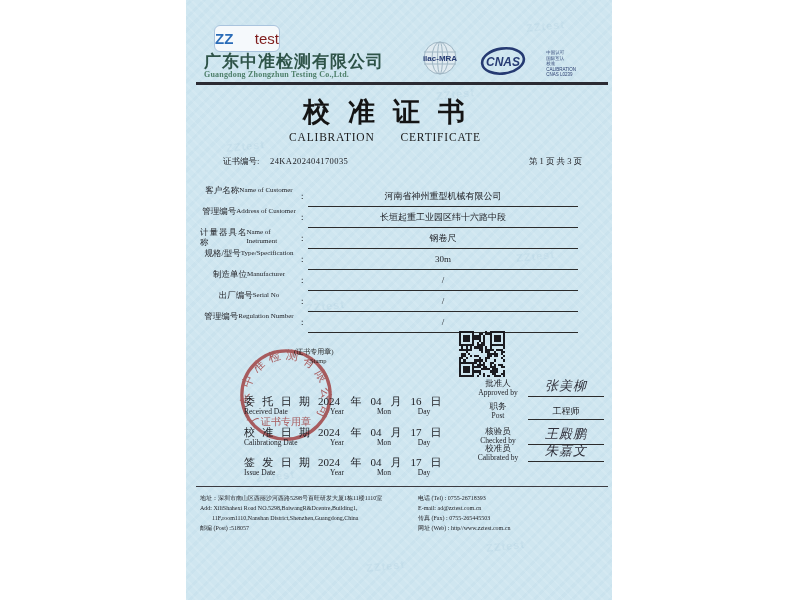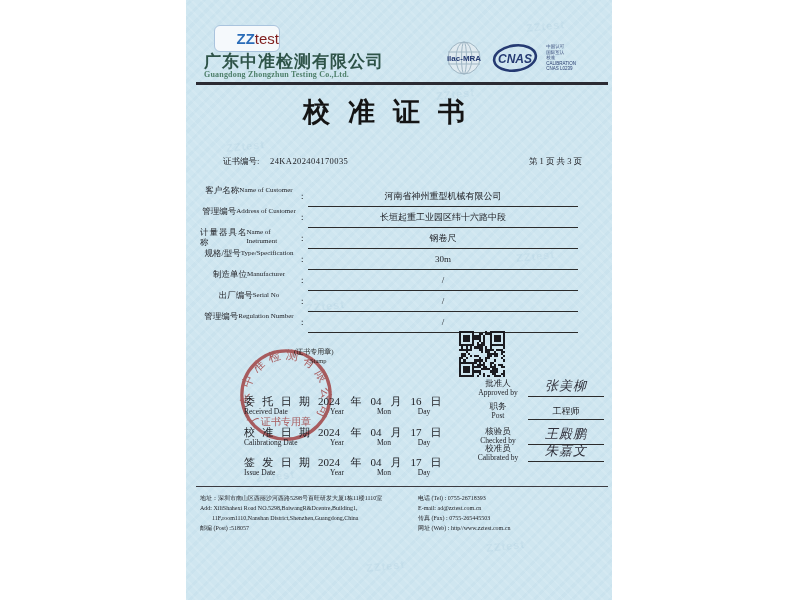--- a/index.html
+++ b/index.html
@@ -11,29 +11,29 @@
       #cfe6f0;}
   .wm{position:absolute;font-size:11px;font-weight:700;letter-spacing:1px;color:#2f7098;opacity:.06;
     transform:rotate(-6deg);font-family:"Liberation Sans",sans-serif;}
   .wm:nth-of-type(1){left:40px;top:140px}.wm:nth-of-type(2){left:250px;top:88px}
   .wm:nth-of-type(3){left:120px;top:300px}.wm:nth-of-type(4){left:330px;top:250px}
   .wm:nth-of-type(5){left:70px;top:470px}.wm:nth-of-type(6){left:300px;top:540px}
   .wm:nth-of-type(7){left:180px;top:560px}.wm:nth-of-type(8){left:340px;top:20px}
 
   
   .logo-box{position:absolute;left:28px;top:25px;width:64px;height:25px;background:#f5f9fc;
-    border:1.5px solid #aac4de;border-radius:6px;display:flex;align-items:center;justify-content:flex-end;
+    border:1.5px solid #aac4de;border-radius:6px;display:flex;align-items:center;justify-content:space-between;
     font-family:"Liberation Sans",sans-serif;font-size:15px;}
   .logo-zz{color:#2a6cb8;font-weight:800;}
   .logo-test{color:#7f1d1d;font-weight:400;}
   .company-cn{position:absolute;left:18px;top:50px;font-size:17px;font-weight:700;
     letter-spacing:1px;color:#2e5348;}
   .company-en{position:absolute;left:18px;top:70px;font-size:8px;font-weight:700;
     color:#4e7f6a;letter-spacing:.2px;}
-  .badges{position:absolute;right:36px;top:38px;display:flex;align-items:center;gap:8px;}
+  .badges{position:absolute;right:36px;top:38px;display:flex;align-items:flex-end;gap:20px;}
   .cnas-lines{display:flex;flex-direction:column;font-size:4.5px;line-height:5.6px;color:#2a3e70;
     font-family:"Liberation Sans",sans-serif;}
   .header-rule{position:absolute;left:10px;right:4px;top:82px;height:2.5px;background:#2b2b33;}
 
   
   .title-block{position:absolute;left:0;right:28px;top:94px;text-align:center;}
   .title-cn{font-size:27px;font-weight:700;letter-spacing:18px;padding-left:16px;color:#141414;
     font-family:"Liberation Sans",sans-serif;}
   .title-en{margin-top:1px;font-size:11.5px;color:#1a1a1a;letter-spacing:.8px;}
   .title-en span{margin:0 13px;}
@@ -126,20 +126,23 @@
       <span>国际互认</span>
       <span>校准</span>
       <span>CALIBRATION</span>
       <span>CNAS L0239</span>
     </div>
   </div>
   <div class="header-rule"></div>
 
   <div class="title-block">
     <div class="title-cn">校准证书</div>
+    <div class="title-en">
+      <span>CALIBRATION</span><span>CERTIFICATE</span>
+    </div>
   </div>
 
   <div class="cert-row">
     <span class="cert-label">证书编号:</span>
     <span class="cert-no">24KA202404170035</span>
     <span class="page-info">第 1 页 共 3 页</span>
   </div>
 
   <div class="info-table">
     <div class="info-row">

